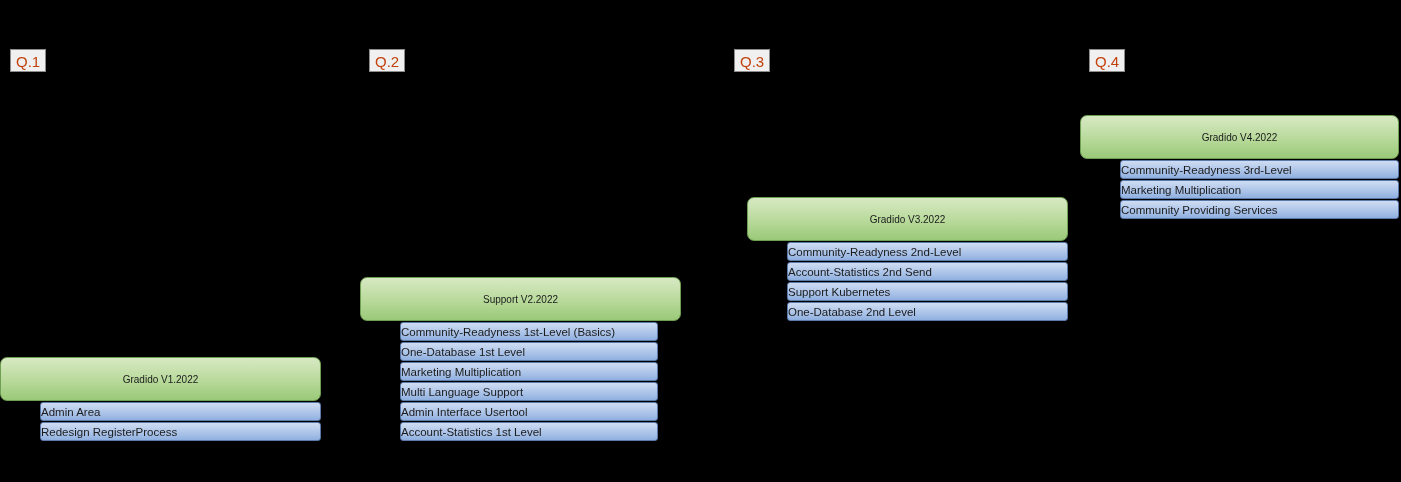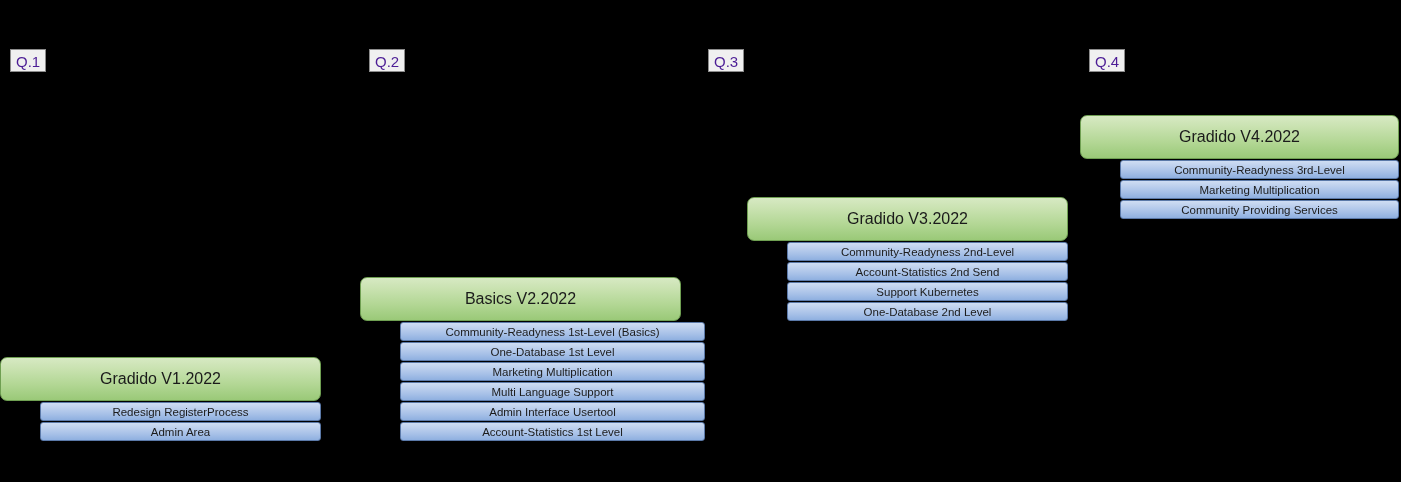--- a/index.html
+++ b/index.html
@@ -44,21 +44,21 @@
   }
 
   
   .quarter-label {
     position: absolute;
     top: 49px;
     height: 23px;
     line-height: 23px;
     padding: 0 5px;
     background: #f0f0f0;
-    color: #4c1d95;
+    color: #c2410c;
     font-size: 15px;
     border: 1px solid #8c8c8c;
     box-sizing: border-box;
     white-space: nowrap;
   }
 
   
   .release-group {
     position: absolute;
   }
@@ -71,21 +71,21 @@
     background: linear-gradient(to bottom, #d7e9c3 0%, #cbe3b3 22%, #b3d795 62%, #9ac978 100%);
     box-shadow: 1px 1px 2px rgba(0,0,0,0.6);
   }
   .release-header-label {
     position: absolute;
     left: 0;
     right: 0;
     top: 50%;
     transform: translateY(-50%);
     text-align: center;
-    font-size: 16px;
+    font-size: 10px;
     color: #1b1b1b;
   }
   .feature-list {
     position: relative;
   }
   .feature-bar {
     position: relative;
     height: 19px;
     margin-top: 1px;
     border-radius: 3px;
@@ -93,56 +93,55 @@
     box-sizing: border-box;
     background: linear-gradient(to bottom, #cfddf3 0%, #c4d5ef 18%, #a9c2e8 62%, #8fb0e0 100%);
     box-shadow: 1px 1px 2px rgba(0,0,0,0.55);
   }
   .feature-bar-label {
     position: absolute;
     left: 0;
     right: 0;
     top: 50%;
     transform: translateY(-50%);
-    text-align: center;
     font-size: 11.5px;
     color: #1b1b1b;
     white-space: nowrap;
   }
 </style>
 </head>
 <body>
 
 <div id="roadmap">
 
 
   <div class="quarter-label" style="left:10px;">Q.1</div>
   <div class="quarter-label" style="left:369px;">Q.2</div>
-  <div class="quarter-label" style="left:708px;">Q.3</div>
+  <div class="quarter-label" style="left:734px;">Q.3</div>
   <div class="quarter-label" style="left:1089px;">Q.4</div>
 
   <div class="release-group" style="left:0px; top:357px; width:302px;">
     <div class="release-header" style="width:321px;">
       <div class="release-header-label">Gradido V1.2022</div>
     </div>
     <div class="feature-list" style="margin-left:40px; width:281px;">
       <div class="feature-bar">
-        <div class="feature-bar-label">Redesign RegisterProcess</div>
+        <div class="feature-bar-label">Admin Area</div>
       </div>
       <div class="feature-bar">
-        <div class="feature-bar-label">Admin Area</div>
+        <div class="feature-bar-label">Redesign RegisterProcess</div>
       </div>
     </div>
   </div>
 
   <div class="release-group" style="left:360px; top:277px; width:321px;">
     <div class="release-header" style="width:321px;">
-      <div class="release-header-label">Basics V2.2022</div>
+      <div class="release-header-label">Support V2.2022</div>
     </div>
-    <div class="feature-list" style="margin-left:40px; width:305px;">
+    <div class="feature-list" style="margin-left:40px; width:258px;">
       <div class="feature-bar">
         <div class="feature-bar-label">Community-Readyness 1st-Level (Basics)</div>
       </div>
       <div class="feature-bar">
         <div class="feature-bar-label">One-Database 1st Level</div>
       </div>
       <div class="feature-bar">
         <div class="feature-bar-label">Marketing Multiplication</div>
       </div>
       <div class="feature-bar">

